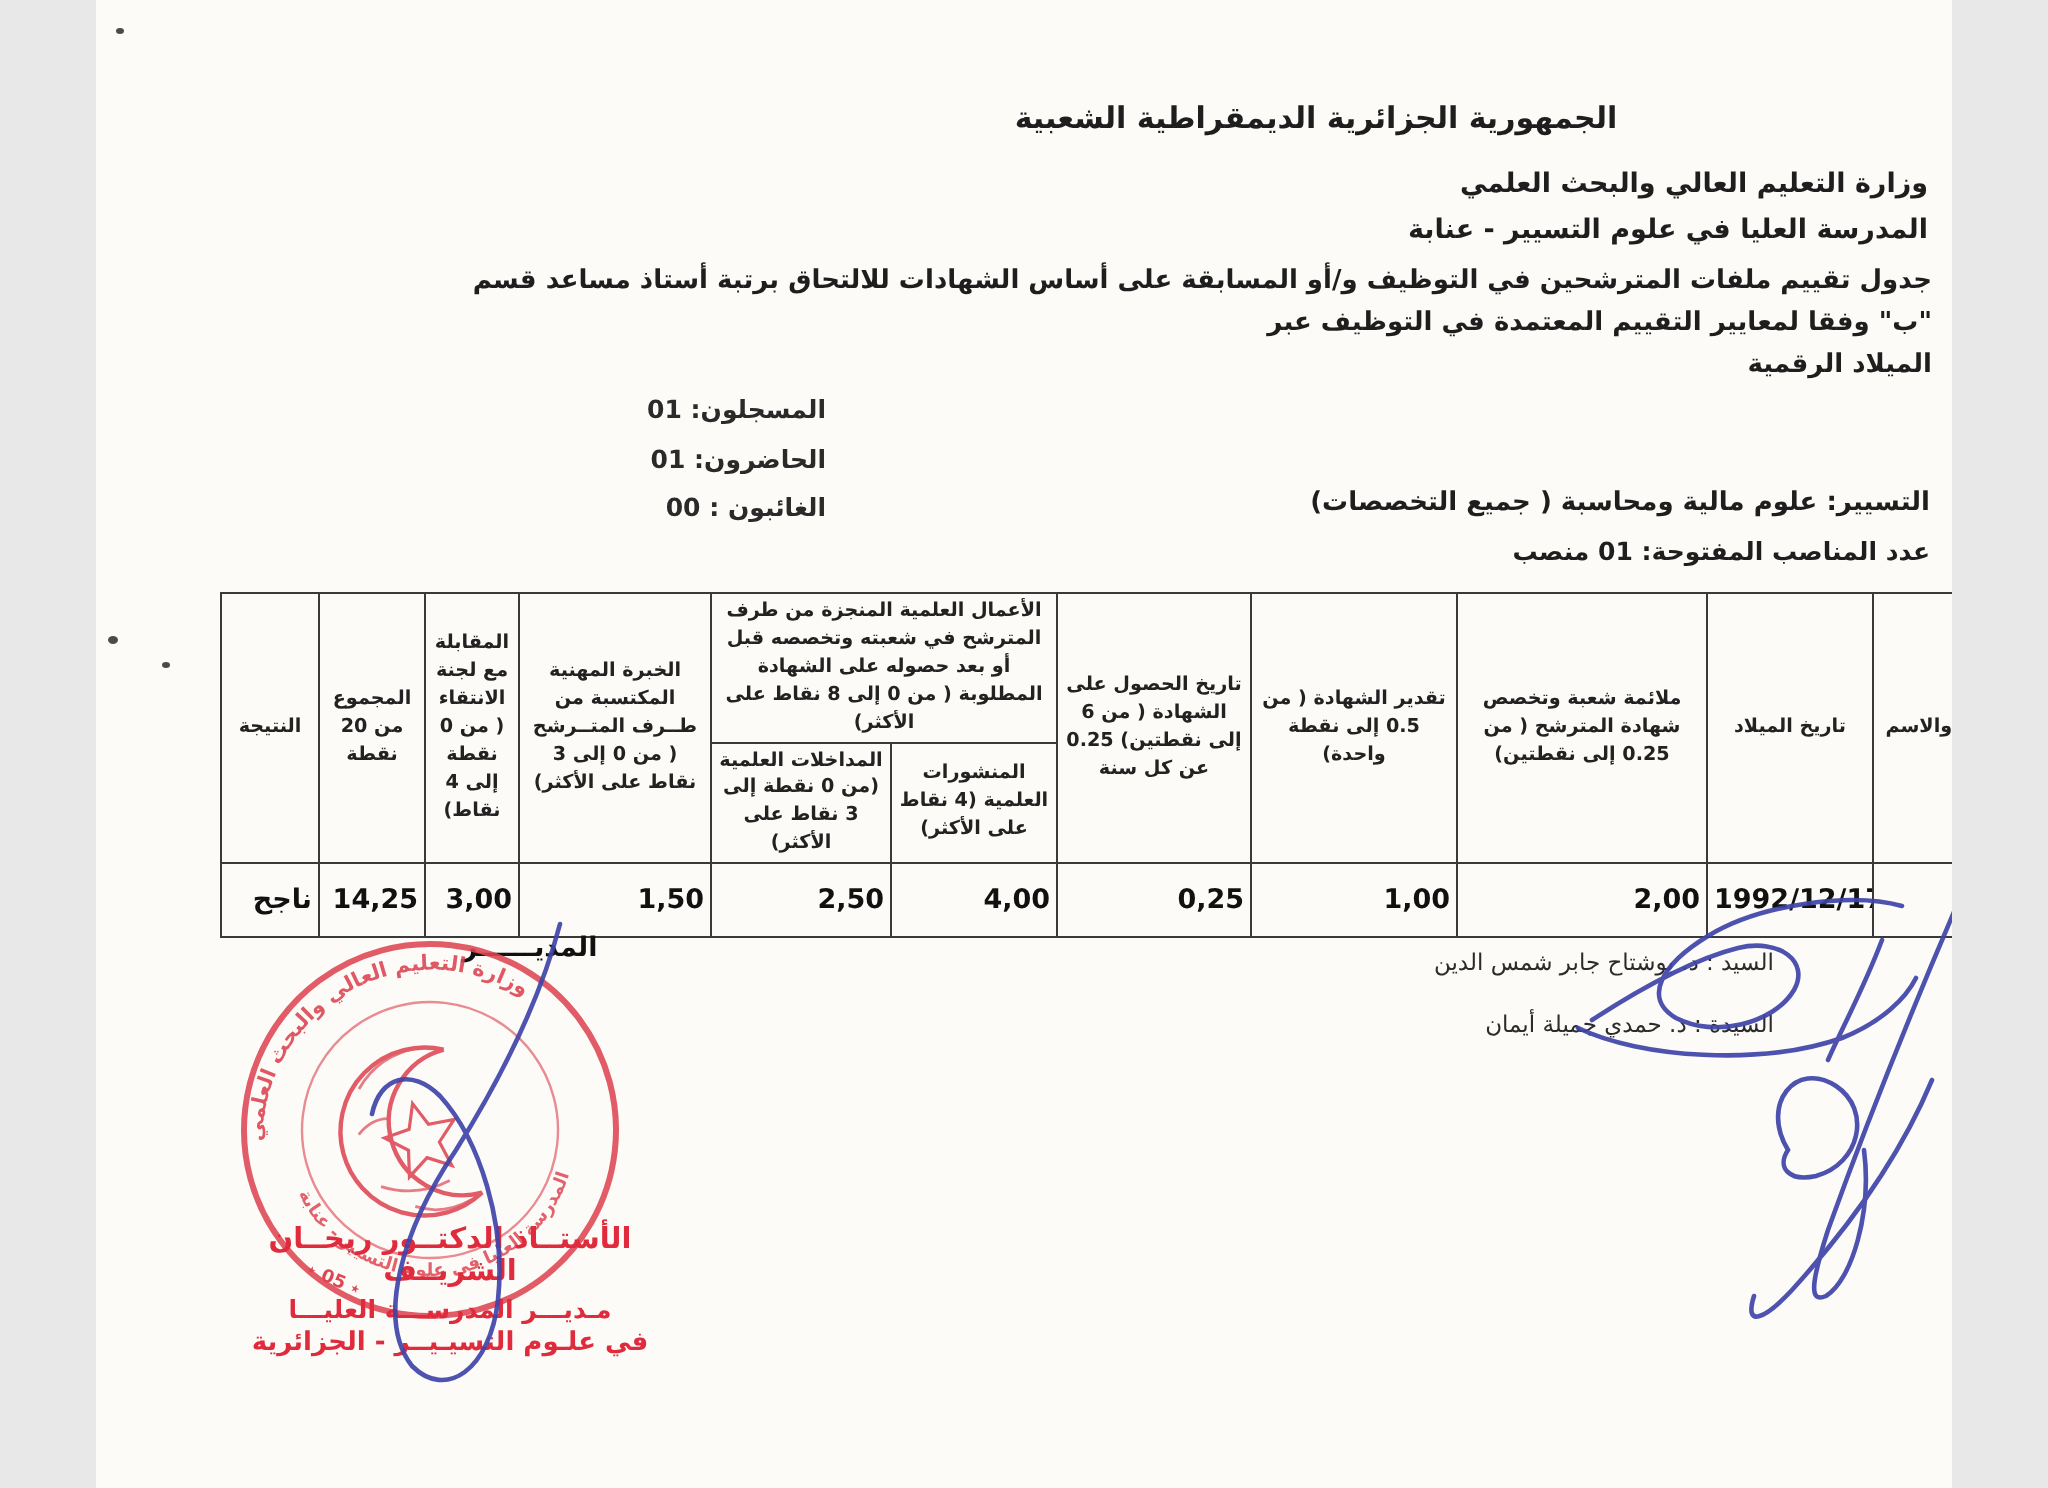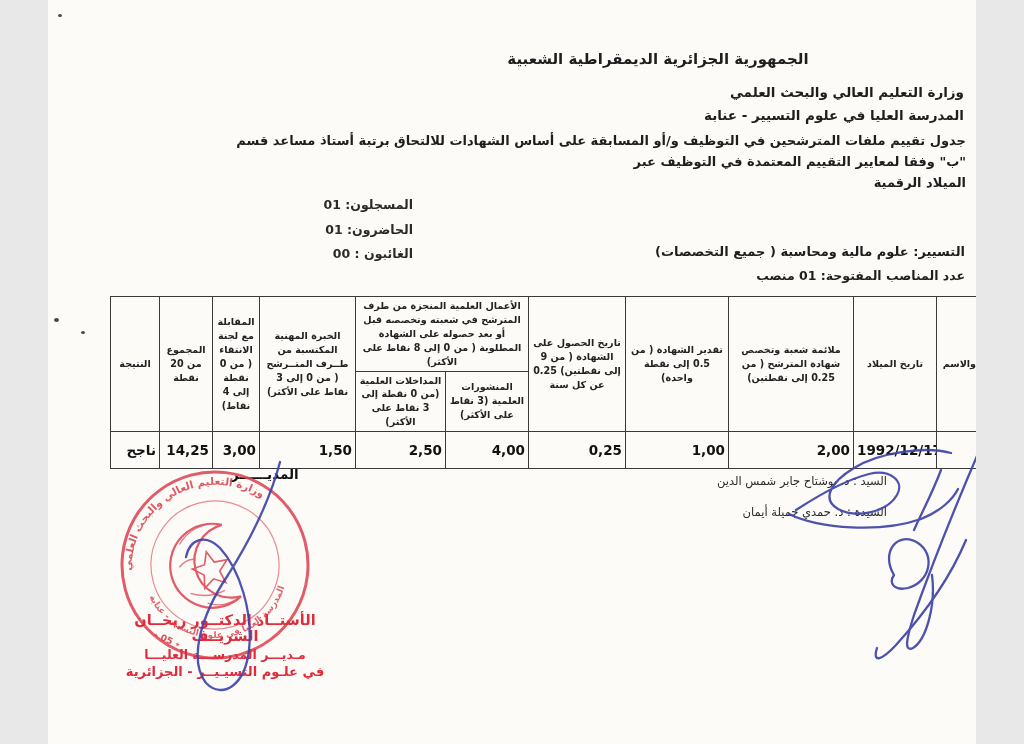--- a/index.html
+++ b/index.html
@@ -81,29 +81,29 @@
         <col style="width:53px">
         <col style="width:49px">
     </colgroup>
     <tbody>
         <tr class="r1">
       <th rowspan="2">الرقم</th>
       <th rowspan="2">اللقب والاسم</th>
       <th rowspan="2">تاريخ الميلاد</th>
       <th rowspan="2">ملائمة شعبة وتخصص شهادة المترشح ( من 0.25 إلى نقطتين)</th>
       <th rowspan="2">تقدير الشهادة ( من 0.5 إلى نقطة واحدة)</th>
-      <th rowspan="2">تاريخ الحصول على الشهادة ( من 9 إلى نقطتين) 0.25 عن كل سنة</th>
+      <th rowspan="2">تاريخ الحصول على الشهادة ( من 6 إلى نقطتين) 0.25 عن كل سنة</th>
       <th colspan="2">الأعمال العلمية المنجزة من طرف المترشح في شعبته وتخصصه قبل أو بعد حصوله على الشهادة المطلوبة ( من 0 إلى 8 نقاط على الأكثر)</th>
       <th rowspan="2">الخبرة المهنية المكتسبة من طــرف المتــرشح ( من 0 إلى 3 نقاط على الأكثر)</th>
       <th rowspan="2">المقابلة مع لجنة الانتقاء ( من 0 نقطة إلى 4 نقاط)</th>
       <th rowspan="2">المجموع من 20 نقطة</th>
       <th rowspan="2">النتيجة</th>
     </tr>
     <tr class="r2">
-      <th>المنشورات العلمية (3 نقاط على الأكثر)</th>
+      <th>المنشورات العلمية (4 نقاط على الأكثر)</th>
       <th>المداخلات العلمية (من 0 نقطة إلى 3 نقاط على الأكثر)</th>
     </tr>
     <tr>
       <td class="val">1</td>
       <td class="val">فراح أحلام</td>
       <td class="val ltr">1992/12/17</td>
       <td class="val">2,00</td>
       <td class="val">1,00</td>
       <td class="val">0,25</td>
       <td class="val">4,00</td>

